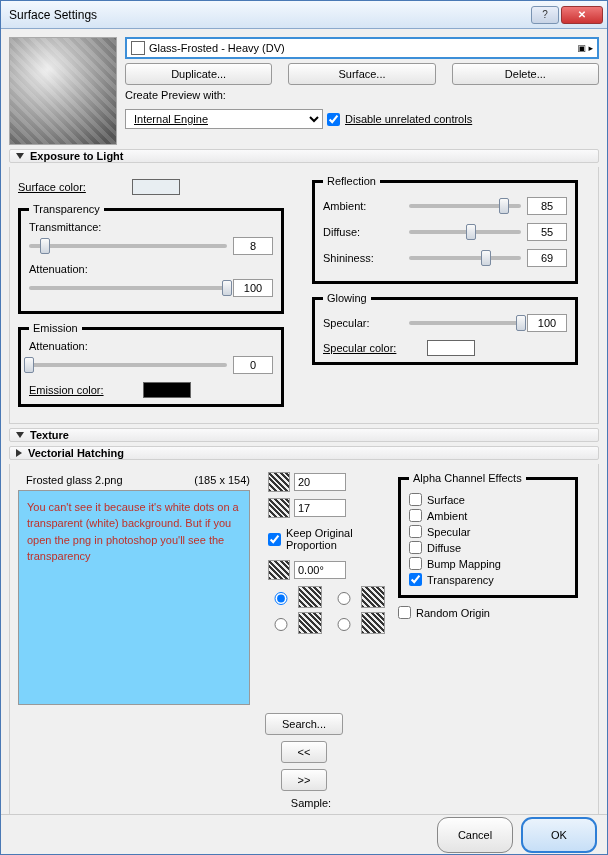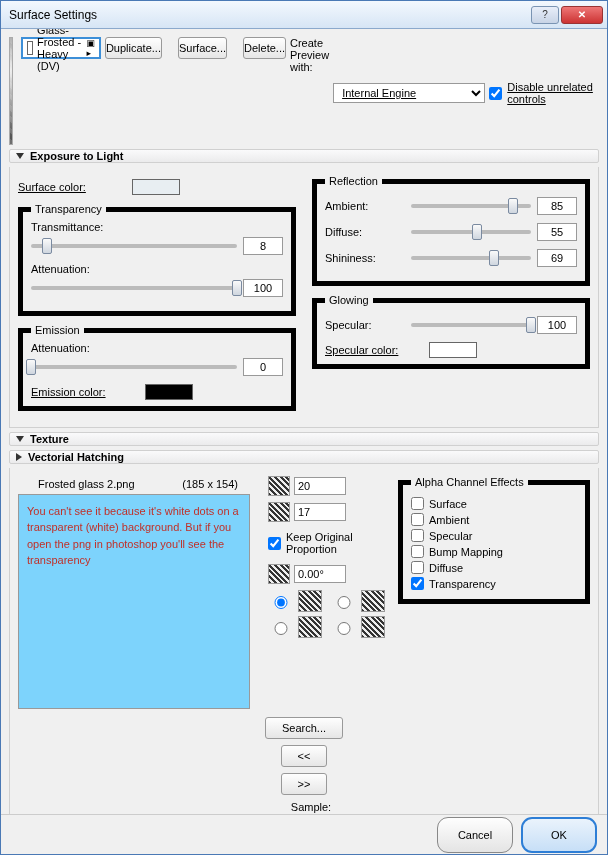--- a/index.html
+++ b/index.html
@@ -6,35 +6,35 @@
 body { margin: 0; background: #fff; }
 .window { width: 608px; height: 855px; border: 1px solid #4a79b5; background: #f0f0f0; display: flex; flex-direction: column; }
 .titlebar { height: 28px; background: linear-gradient(#f3f8fe,#d6e5f5); display: flex; align-items: center; padding: 0 4px; border-bottom: 1px solid #8ba9cc; }
 .titlebar .title { flex: 1; font-size: 12px; padding-left: 4px; color: #000; }
 .tbtn { width: 28px; height: 18px; margin-left: 2px; border-radius: 3px; border: 1px solid #7a94b3; background: linear-gradient(#e8eef9,#c8d4e6); display: flex; align-items: center; justify-content: center; font-size: 10px; color: #333; }
 .tbtn.close { width: 42px; background: linear-gradient(#e77,#c33); color: #fff; font-weight: bold; border-color: #933; }
 .body { flex: 1; padding: 8px; overflow: hidden; display: flex; flex-direction: column; gap: 4px; }
 .toprow { display: flex; gap: 8px; }
 .preview-ball { width: 108px; height: 108px; background: radial-gradient(circle at 35% 30%, #eee, #999 50%, #555 90%); border: 1px solid #aaa; position: relative; }
 .preview-ball::before { content:""; position:absolute; inset:0; background: repeating-linear-gradient(45deg, rgba(255,255,255,0.15) 0 4px, transparent 4px 8px); }
-.topright { flex: 1; display: flex; flex-direction: row; gap: 4px; }
+.topright { flex: 1; display: flex; flex-direction: column; gap: 4px; }
 .matname { height: 22px; border: 2px solid #3d8fd8; background: #fff; display: flex; align-items: center; padding: 0 4px; gap: 4px; }
 .matbox { width: 14px; height: 14px; border: 1px solid #666; display: inline-block; }
 .btnrow { display: flex; gap: 16px; }
 .btn { flex: 1; height: 22px; border: 1px solid #999; background: linear-gradient(#fefefe,#e6e6e6); border-radius: 3px; display: flex; align-items: center; justify-content: center; cursor: pointer; }
 .label { color: #000; }
 .row { display: flex; align-items: center; gap: 4px; margin-top: 4px; text-decoration: underline; }
 select { height: 20px; border: 1px solid #999; background: #fff; padding: 0 4px; }
 .section-header { height: 20px; background: linear-gradient(#fafafb,#ebebec); border: 1px solid #d0d0d0; display: flex; align-items: center; padding: 0 6px; font-weight: bold; gap: 6px; border-radius: 2px; }
 .section-body { border: 1px solid #d0d0d0; border-top: none; padding: 8px; background: #f0f0f0; }
 .disclose { width: 0; height: 0; border-left: 4px solid transparent; border-right: 4px solid transparent; border-top: 6px solid #333; }
 .disclose.closed { border-top: 4px solid transparent; border-bottom: 4px solid transparent; border-left: 6px solid #333; border-right: none; }
 .two-col { display: flex; gap: 16px; }
 .col { flex: 1; }
-fieldset { border: 5px solid #000000; padding: 6px 8px; margin: 0 0 8px 0; }
+fieldset { border: 3px solid #000000; padding: 6px 8px; margin: 0 12px 8px 0; }
 legend { padding: 0 4px; color: #000; }
 .slider-row { display: flex; align-items: center; gap: 6px; margin: 4px 0 8px; }
 .slider-label { width: 80px; }
 .slider { flex: 1; height: 4px; background: #bbb; position: relative; border-radius: 2px; }
 .thumb { position: absolute; top: -6px; width: 10px; height: 16px; background: linear-gradient(#fafafa,#cfd6df); border: 1px solid #7a8aa0; border-radius: 2px; transform: translateX(-50%); }
 .valbox { width: 40px; height: 18px; border: 1px solid #999; background: #fff; text-align: center; line-height: 16px; }
 .swatch { width: 48px; height: 16px; border: 1px solid #666; display: inline-block; }
 .swatch.light { background: #e8eef2; }
 .swatch.black { background: #000; }
 .swatch.white { background: #fff; }
@@ -50,21 +50,21 @@
 .tex-right { flex: 1; }
 .cb { display: flex; align-items: center; gap: 5px; margin: 3px 0; }
 .cb input { margin: 0; }
 .footer { height: 40px; border-top: 1px solid #ccc; display: flex; justify-content: flex-end; align-items: center; gap: 8px; padding: 0 10px; background: #f0f0f0; }
 .fbtn { min-width: 76px; height: 36px; border: 1px solid #888; background: linear-gradient(#fefefe,#e4e4e4); border-radius: 11px; display: flex; align-items: center; justify-content: center; cursor: pointer; }
 .fbtn.primary { border: 2px solid #2d7ed6; background: linear-gradient(#eaf3fc,#c7dff7); }
 .btmrow { display: flex; gap: 6px; align-items: center; margin-top: 8px; flex-direction: column; }
 .small-btn { height: 22px; border: 1px solid #999; background: linear-gradient(#fefefe,#e6e6e6); border-radius: 3px; padding: 0 16px; display: flex; align-items: center; justify-content: center; cursor: pointer; }
 .chev { font-size: 9px; }
 .matname .chev { margin-left: auto; }
-.fname-row { display:flex; justify-content: space-between; margin: 2px 20px 4px; color:#000; }
+.fname-row { display:flex; justify-content: space-between; margin: 2px 8px 4px; color:#000; }
 </style>
 </head>
 <body>
 <div class="window">
 
   <div class="titlebar">
     <span class="title">Surface Settings</span>
     <div class="tbtn">?</div>
     <div class="tbtn close">✕</div>
   </div>
@@ -241,31 +241,35 @@
             <label class="cb">
                 <input type="checkbox" style="">
                 <span>Ambient</span>
               </label>
             <label class="cb">
                 <input type="checkbox" style="">
                 <span>Specular</span>
               </label>
             <label class="cb">
                 <input type="checkbox" style="">
+                <span>Diffuse</span>
+              </label>
+            <label class="cb">
+                <input type="checkbox" style="">
                 <span>Bump Mapping</span>
-              </label>
-            <label class="cb">
-                <input type="checkbox" style="">
-                <span>Diffuse</span>
               </label>
             <label class="cb">
                 <input type="checkbox" checked="" style="">
                 <span>Transparency</span>
               </label>
           </fieldset>
+          <label class="cb">
+              <input type="checkbox" style="">
+              <span>Random Origin</span>
+            </label>
         </div>
       </div>
       <div class="btmrow">
         <div class="small-btn">Search...</div>
         <div class="small-btn">&lt;&lt;</div>
         <div class="small-btn">&gt;&gt;</div>
         <span style="margin-left:14px">Sample:</span>
         <select style="width:70px"><option>1x1</option></select>
         <div class="small-btn" style="margin-left:auto;padding:16px 24px">Remove texture</div>
       </div>

